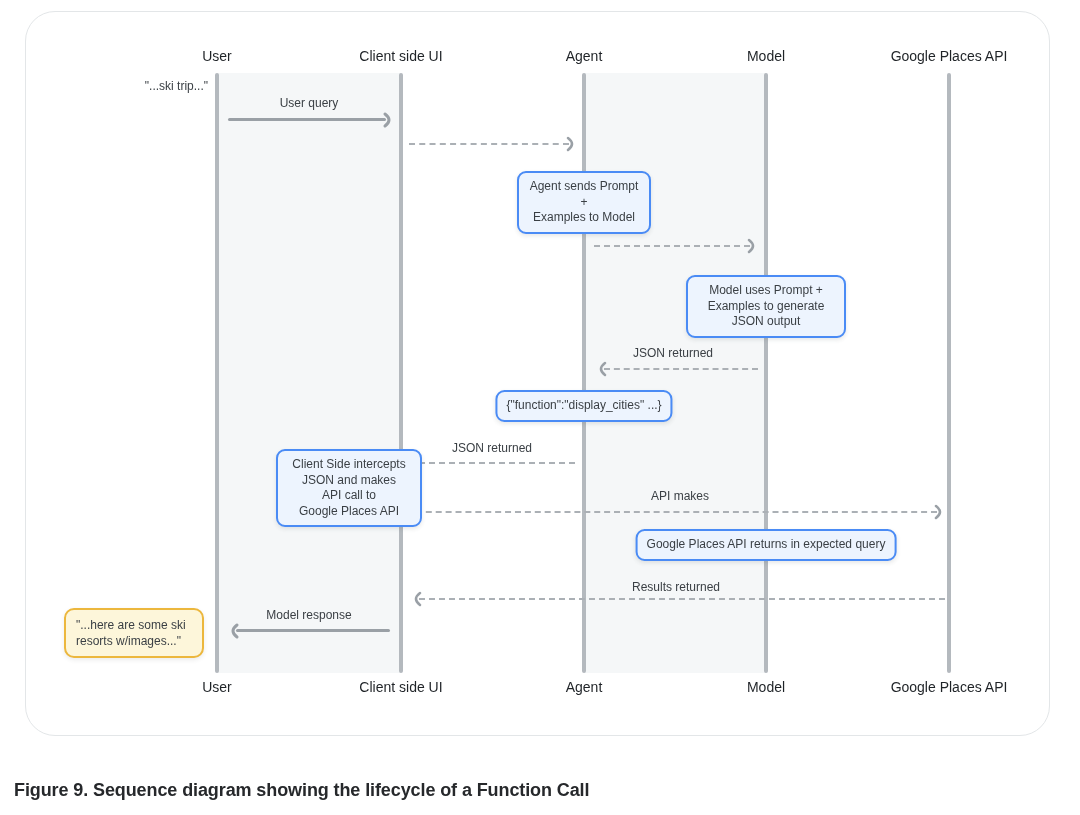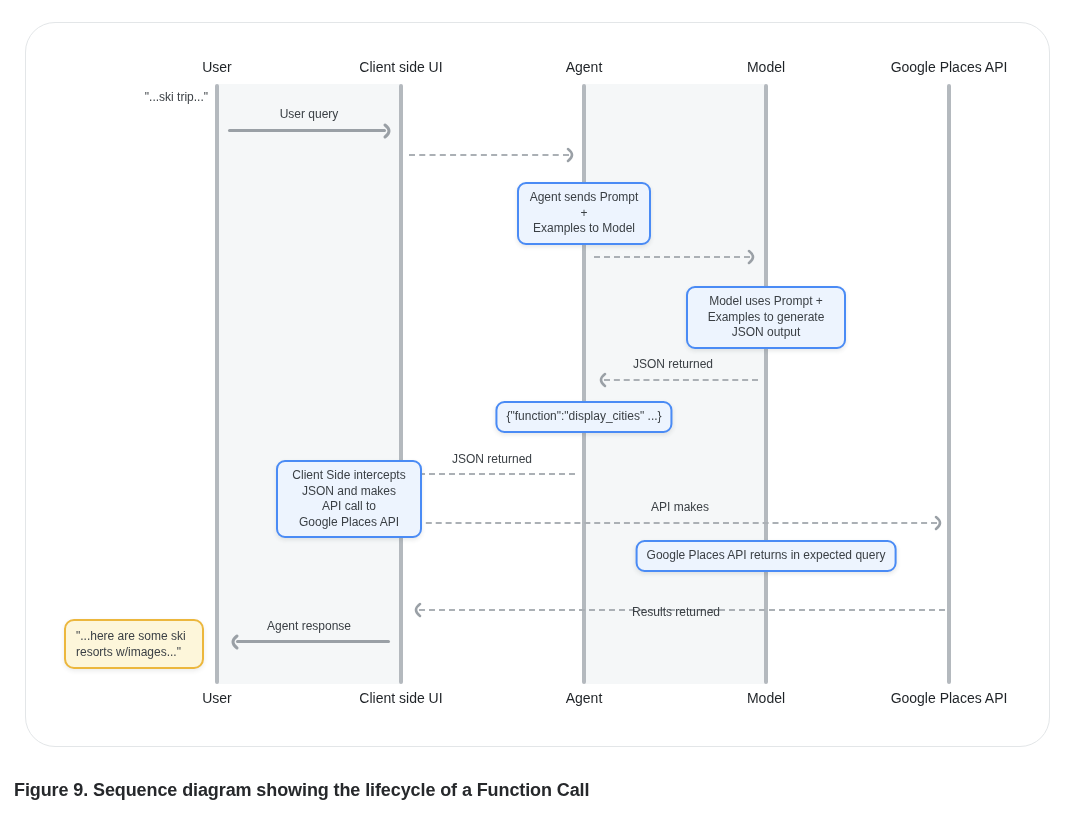--- a/index.html
+++ b/index.html
@@ -1,18 +1,18 @@
 <!DOCTYPE html>
 <html><head>
 <meta charset="utf-8">
 <style>
   html,body{margin:0;padding:0;background:#ffffff;}
   .page{position:relative;width:1080px;height:815px;background:#ffffff;
         font-family:"Liberation Sans","DejaVu Sans",sans-serif;color:#3c4043;overflow:hidden;}
-  .card{position:absolute;left:25px;top:22px;width:1023px;height:723px;
+  .card{position:absolute;left:25px;top:11px;width:1023px;height:723px;
         background:#ffffff;border:1px solid #e3e6e8;border-radius:30px;}
   .band{position:absolute;top:61px;height:600px;background:#f5f7f8;z-index:1;}
   .lifeline{position:absolute;top:61px;width:4px;height:600px;background:#b4b9be;border-radius:3px;z-index:2;}
   .actor-label{position:absolute;transform:translateX(-50%);white-space:nowrap;
         font-size:14px;font-weight:500;color:#1f2327;z-index:5;}
   .msg-label{position:absolute;transform:translateX(-50%);white-space:nowrap;
         font-size:12px;color:#3b4045;z-index:5;}
   .arrow{position:absolute;height:18px;z-index:3;}
   .arrow .line{position:absolute;top:8px;left:0;right:6px;}
   .arrow .line.solid{top:7px;height:3px;background:#9aa0a6;border-radius:2px;}
@@ -120,29 +120,29 @@
     <div class="msg-label" style="left:654px;top:477px;">API makes</div>
     <div class="arrow right" style="left:380px;top:491px;width:537px;">
       <div class="line dashed"></div>
       <svg viewBox="0 0 13 18">
           <path d="M3 3 Q11 9 3 15" fill="none" stroke="#9aa0a6" stroke-width="2.6" stroke-linecap="round"></path>
         </svg>
     </div>
 
     <div class="note nowrap" style="left:740px;top:517px;">Google Places API returns in expected query</div>
 
-    <div class="msg-label" style="left:650px;top:568px;margin-top:14px;">Results returned</div>
+    <div class="msg-label" style="left:650px;top:568px;">Results returned</div>
     <div class="arrow left" style="left:387px;top:578px;width:532px;">
       <div class="line dashed"></div>
       <svg viewBox="0 0 13 18">
           <path d="M3 3 Q11 9 3 15" fill="none" stroke="#9aa0a6" stroke-width="2.6" stroke-linecap="round"></path>
         </svg>
     </div>
 
-    <div class="msg-label" style="left:283px;top:596px;">Agent response</div>
+    <div class="msg-label" style="left:283px;top:596px;">Model response</div>
     <div class="arrow left" style="left:204px;top:610px;width:160px;">
       <div class="line solid"></div>
       <svg viewBox="0 0 13 18">
           <path d="M3 3 Q11 9 3 15" fill="none" stroke="#9aa0a6" stroke-width="3" stroke-linecap="round"></path>
         </svg>
     </div>
 
     <div class="quote-box" style="left:38px;top:596px;width:140px;">"...here are some ski
 resorts w/images..."</div>
 

